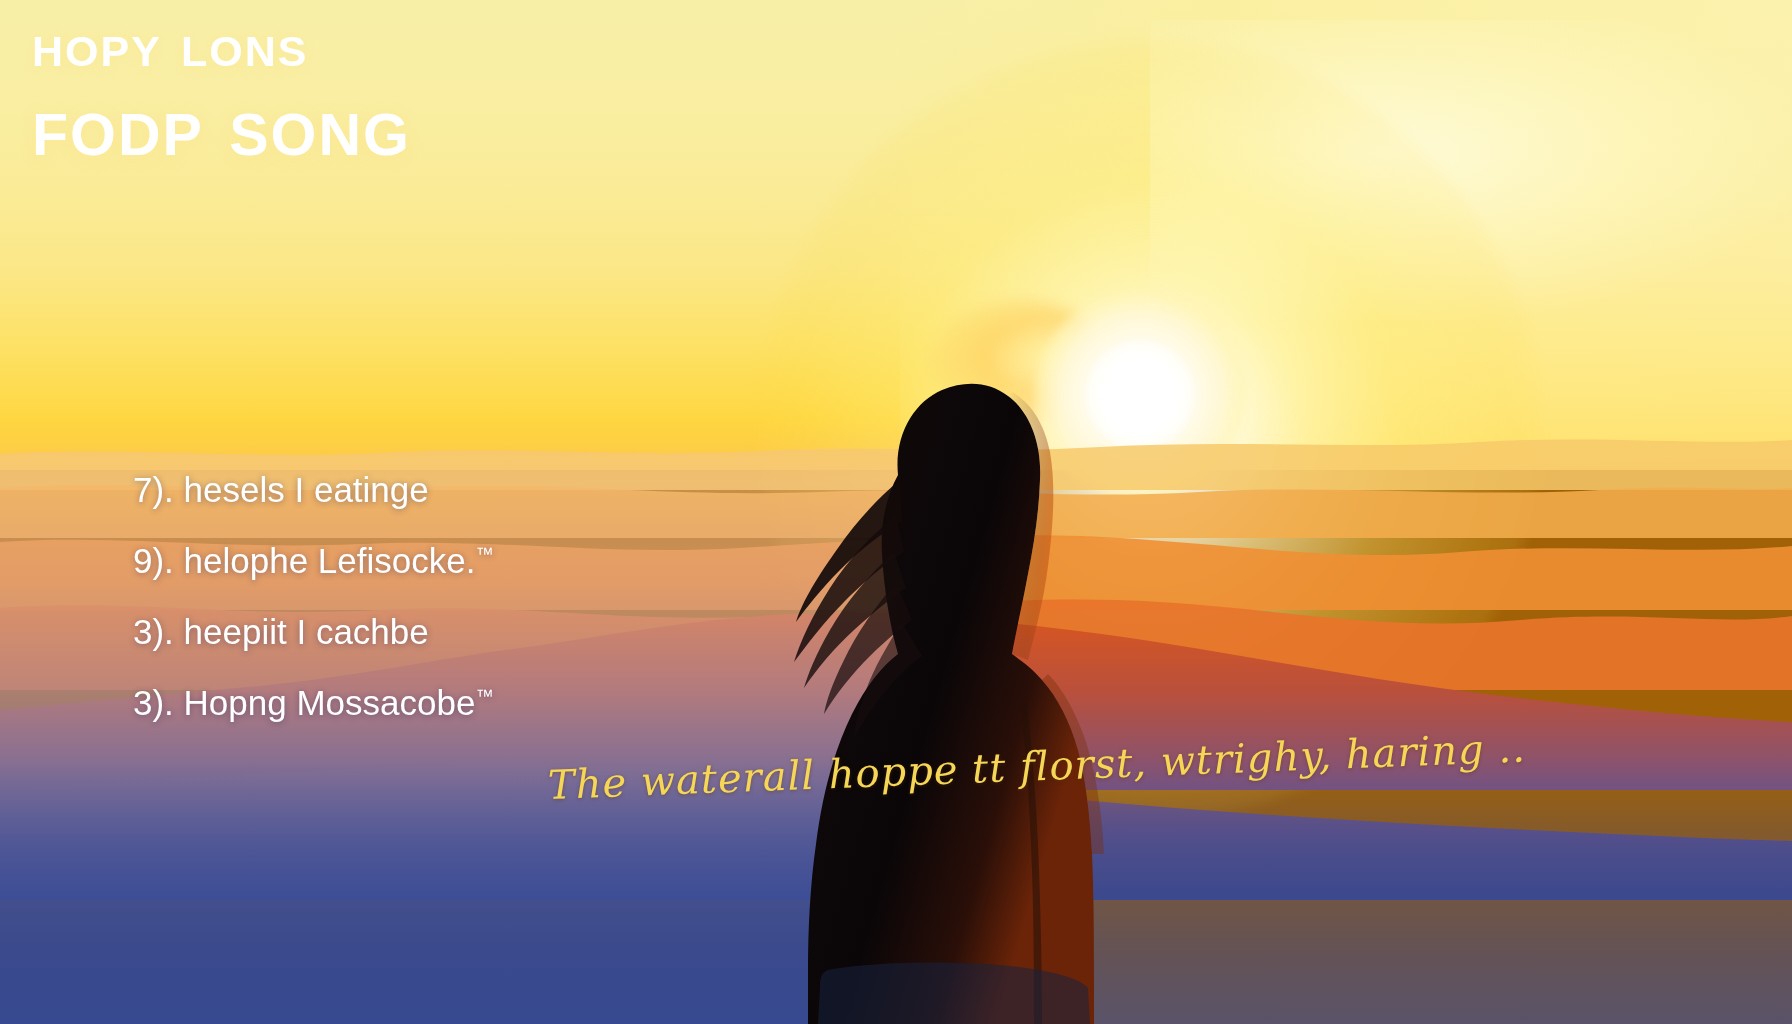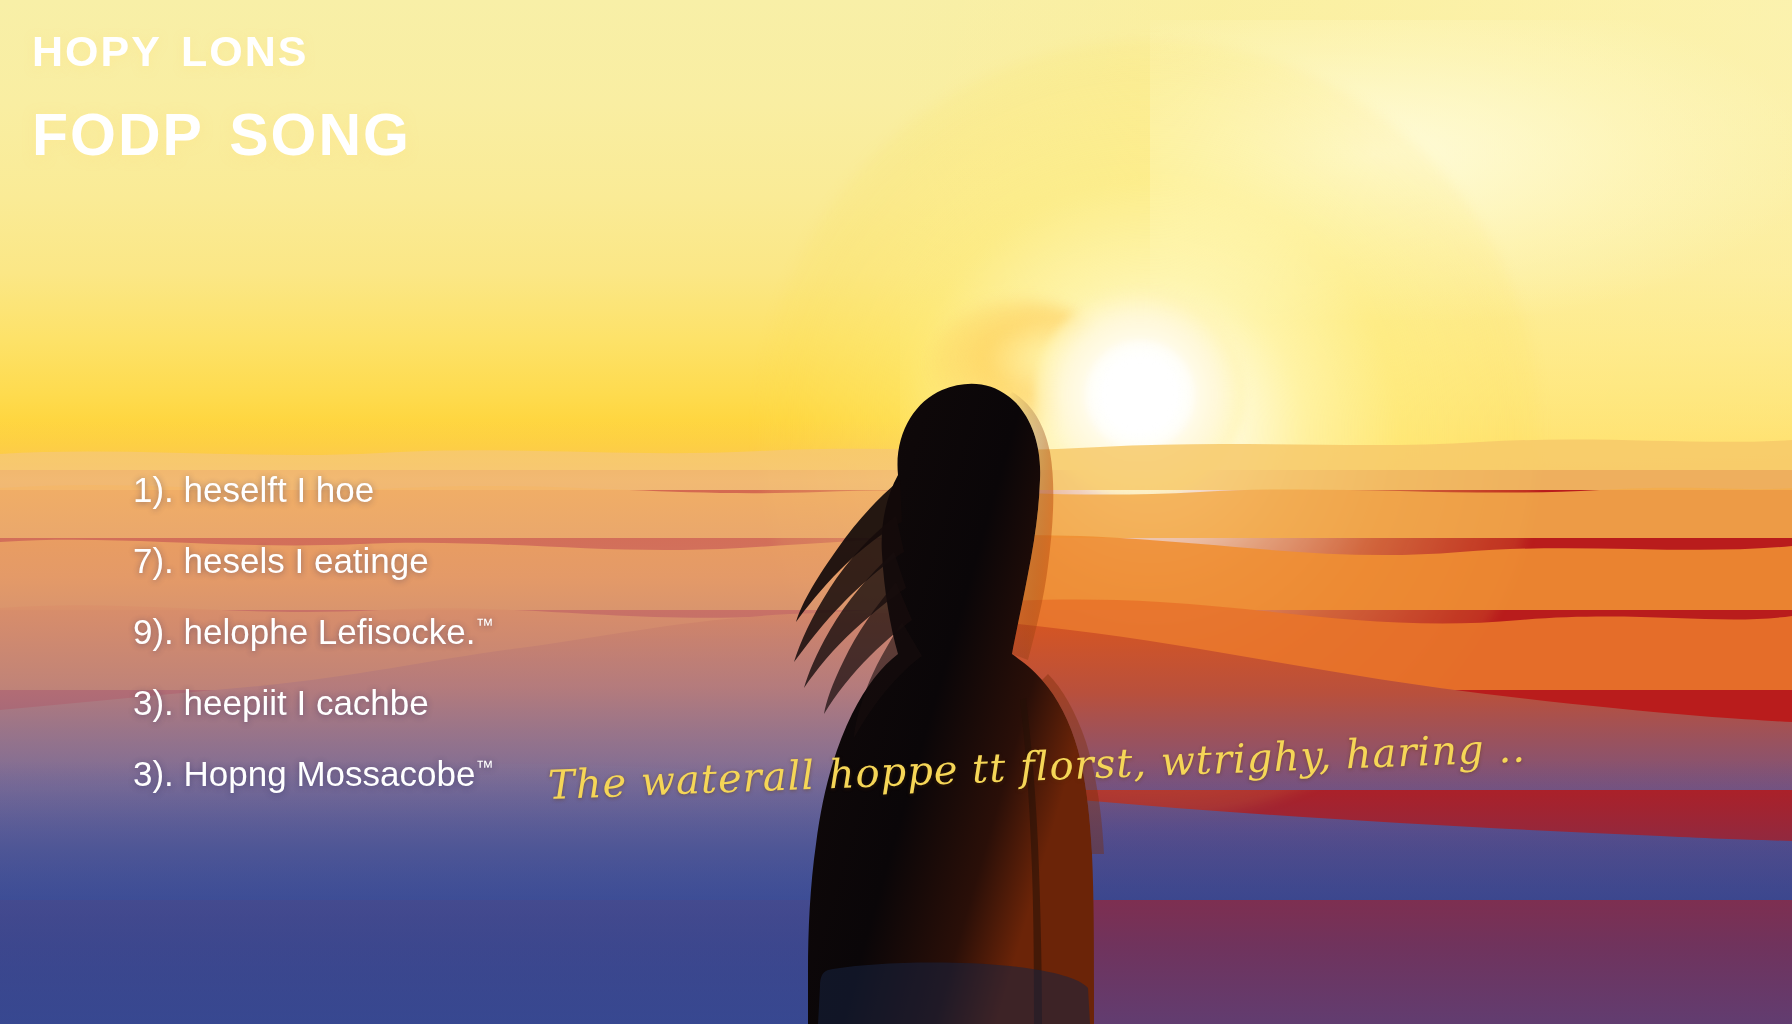--- a/index.html
+++ b/index.html
@@ -7,21 +7,21 @@
     margin: 0;
     padding: 0;
     background: #000;
   }
   #poster {
     position: relative;
     width: 1792px;
     height: 1024px;
     overflow: hidden;
     font-family: "Liberation Sans", sans-serif;
-    background: #b91c1c;
+    background: #a16207;
   }
 
   
   .sky {
     position: absolute;
     left: 0; top: 0;
     width: 1792px;
     height: 470px;
     background: linear-gradient(180deg,
        #f8efa7  0%,
@@ -345,23 +345,20 @@
     </svg>
   </div>
 
   <div class="title-block">
     <div class="title-line1">Hopy Lons</div>
     <div class="title-line2">Fodp Song</div>
   </div>
 
   <div class="list-block">
     <div class="list-item">
-      <span>1). heselft I hoe</span><span class="tm"></span>
-    </div>
-    <div class="list-item">
       <span>7). hesels I eatinge</span><span class="tm"></span>
     </div>
     <div class="list-item">
       <span>9). helophe Lefisocke.</span><span class="tm">™</span>
     </div>
     <div class="list-item gap-before">
       <span>3). heepiit I cachbe</span><span class="tm"></span>
     </div>
     <div class="list-item">
       <span>3). Hopng Mossacobe</span><span class="tm">™</span>

